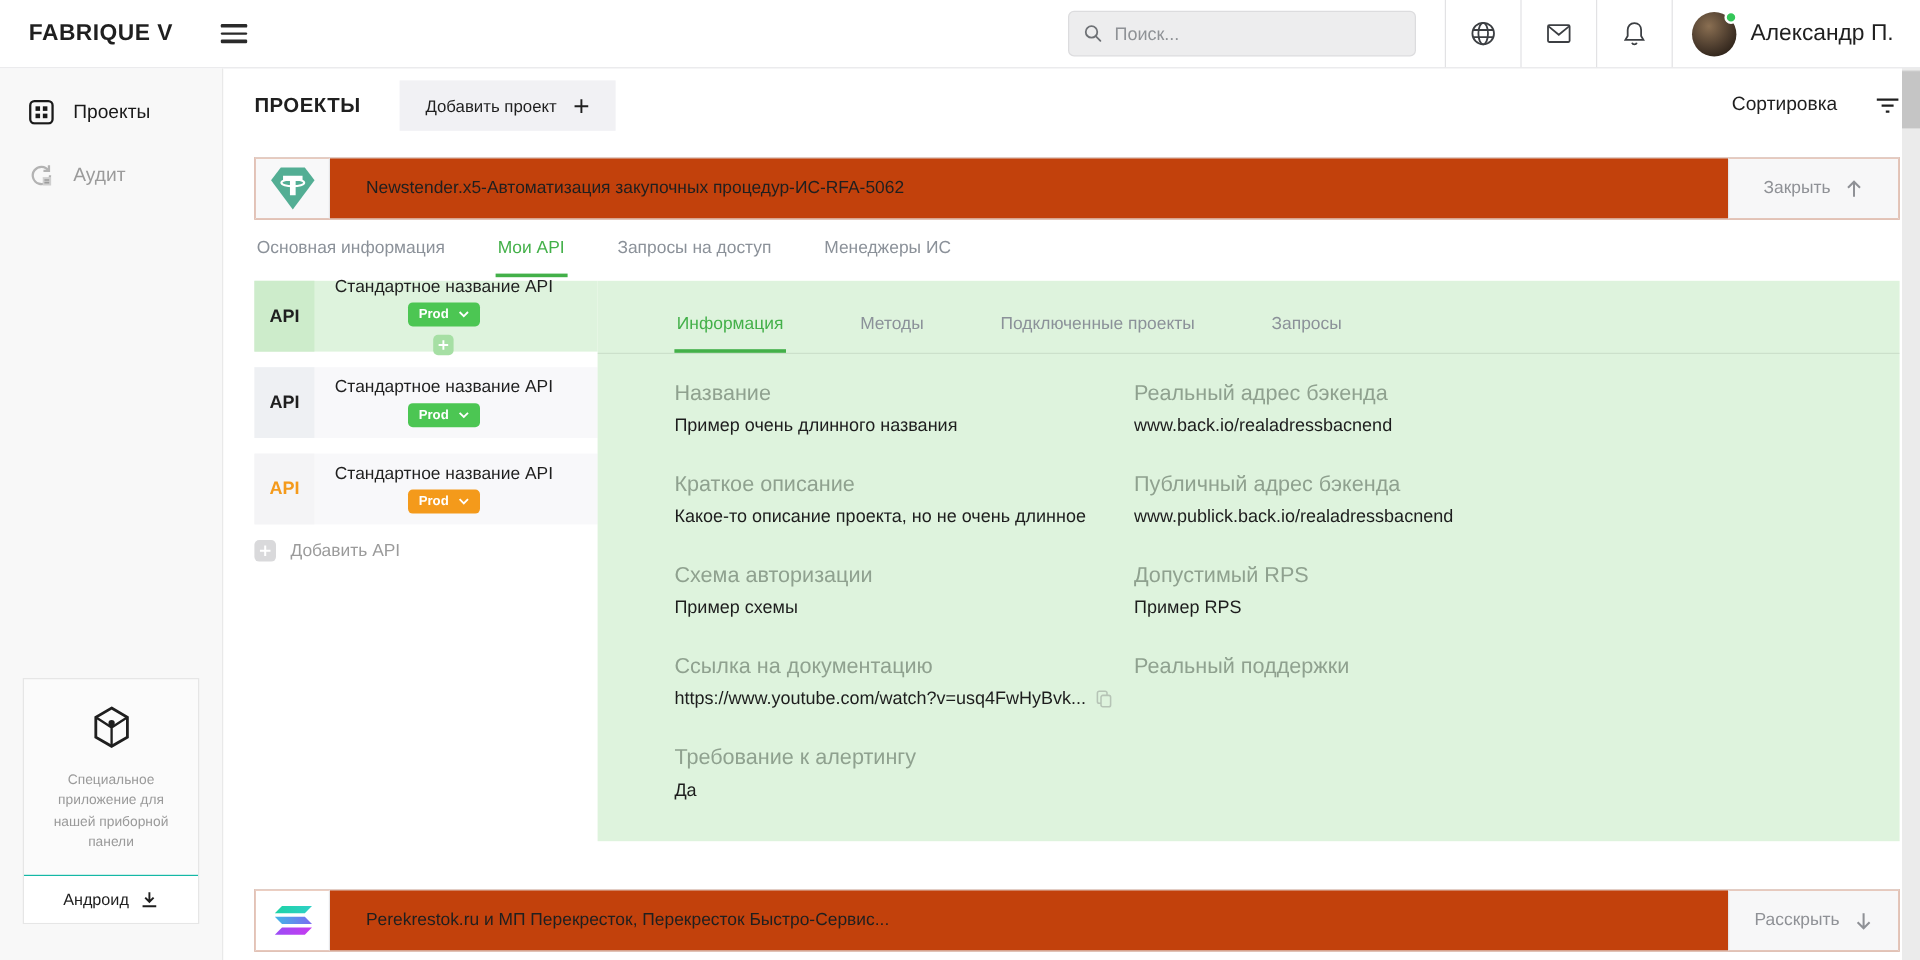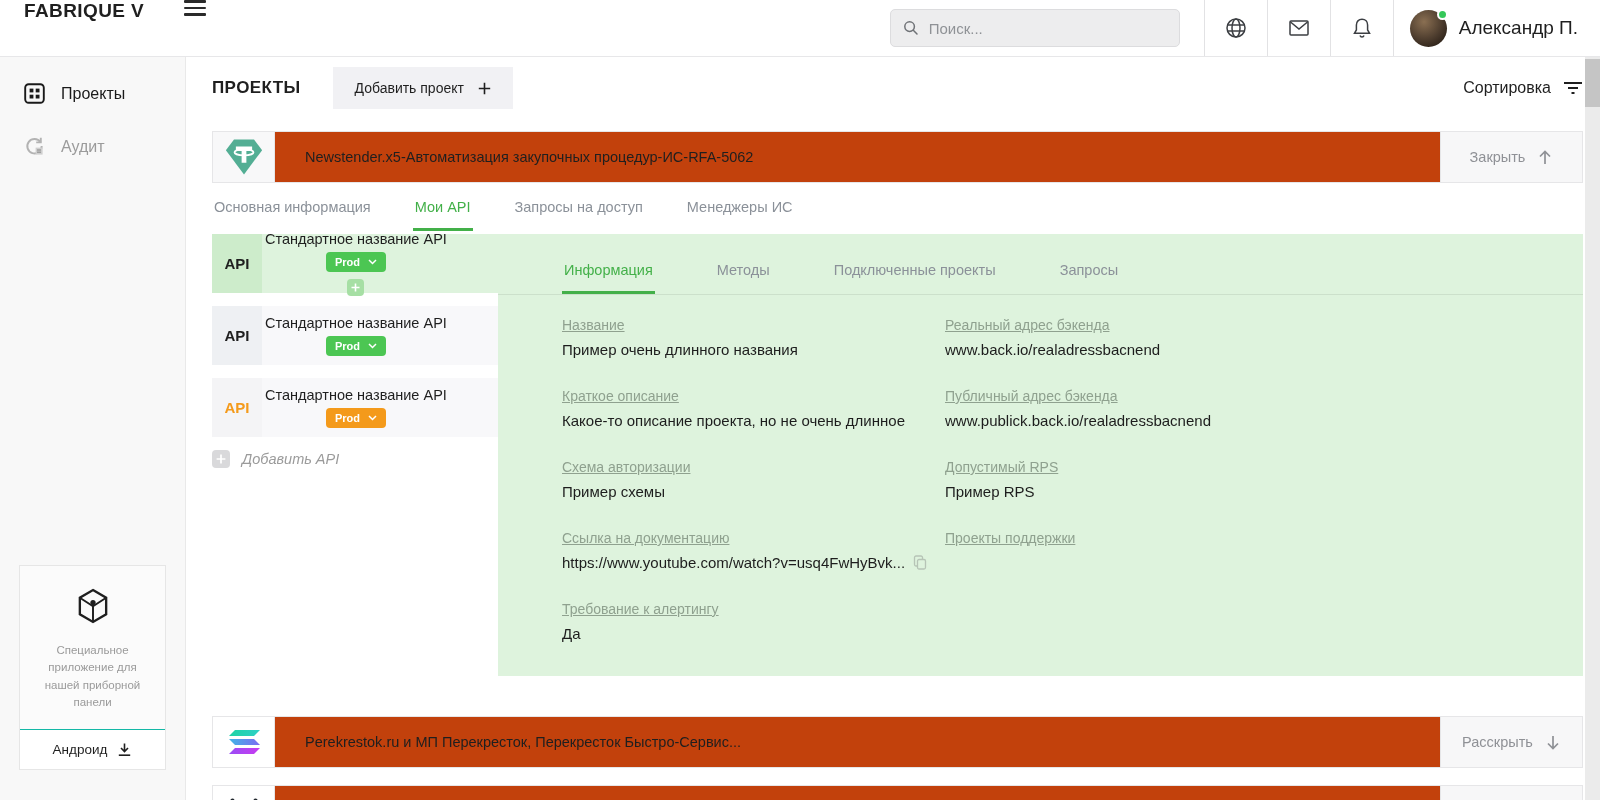--- a/index.html
+++ b/index.html
@@ -1,21 +1,21 @@
 <!DOCTYPE html>
 <html><head>
 <meta charset="utf-8">
 <style>
   * { box-sizing: border-box; margin: 0; padding: 0; }
   html,body { width:1600px; height:800px; overflow:hidden; }
   body { font-family:"Liberation Sans", sans-serif; color:#1f1f1f; background:#fff; }
   svg { display:block; }
 
   
-  .header { height:57px; display:flex; align-items:flex-start; background:#fff;
+  .header { height:57px; display:flex; align-items:center; background:#fff;
             border-bottom:1px solid #e7e7e9; padding-left:24px; }
   .logo { font-size:19px; font-weight:700; letter-spacing:.4px; }
   .burger { margin-left:40px; cursor:pointer; display:flex; flex-direction:column; gap:4px; }
   .burger span { width:22px; height:2.5px; background:#2a2a2a; border-radius:1px; }
   .header-right { margin-left:auto; display:flex; align-items:stretch; height:100%; }
   .search-wrap { align-self:center; display:flex; align-items:center; width:290px; height:38px;
                  background:#ededee; border:1px solid #dcdcde; border-radius:5px; padding:0 12px; margin-right:24px; }
   .search-wrap input { border:none; outline:none; background:transparent; font-size:15px; color:#333;
                        font-family:"Liberation Sans",sans-serif; margin-left:10px; width:100%; }
   .search-wrap input::placeholder { color:#8f9296; }
@@ -41,21 +41,21 @@
   .promo-bottom { border-top:1px solid #14b8a6; height:40px; display:flex; align-items:center;
                   justify-content:center; gap:10px; font-size:13.5px; font-weight:500; cursor:pointer; background:#fff; }
 
   .main { flex:1; padding:0 17px 0 26px; }
 
   
   .toolbar { height:62px; display:flex; align-items:center; }
   .page-title { font-size:17px; font-weight:600; letter-spacing:.4px; }
   .add-project { margin-left:32px; background:#f1f1f4; border:none; display:flex; align-items:center; gap:14px;
                  padding:13px 22px; font-size:14px; font-family:inherit; cursor:pointer; color:#1f1f1f; }
-  .sort { margin-left:auto; display:flex; align-items:center; gap:12px; font-size:16px; cursor:pointer;justify-content:space-between; }
+  .sort { margin-left:auto; display:flex; align-items:center; gap:32px; font-size:16px; cursor:pointer;justify-content:space-between; }
 
   
   .proj-card { display:flex; align-items:stretch; border:1px solid #e6e6e8; background:#c2410c; height:52px; }
   .proj-card.first { margin-top:12px; }
   .logo-cell { width:62px; display:flex; align-items:center; justify-content:center;
                border-right:1px solid #e6e6e8; background:#f8f8f9; }
   .logo-cell.white { background:#fff; }
   .proj-title { flex:1; display:flex; align-items:center; padding-left:30px; font-size:14.5px; font-weight:500; }
   .toggle-btn { width:142px; background:#f7f7f8; border-left:1px solid #e6e6e8; display:flex; align-items:center;
                 justify-content:center; gap:12px; color:#8f9196; font-size:14.5px; cursor:pointer; }
@@ -67,37 +67,37 @@
 
   
   .content-row { display:flex; margin-top:3px; }
   .api-col { width:286px; flex:none; }
   .api-item { height:59px; margin-bottom:13px; background:#f8f8fa; display:flex; align-items:center; cursor:pointer; }
   .api-item.selected { background:#def3dd; }
   .api-abbr { width:50px; height:100%; display:flex; align-items:center; justify-content:center;
               font-size:15px; font-weight:700; background:#eef0f3; }
   .api-item.selected .api-abbr { background:#cdeccb; }
   .api-item.orange .api-abbr { background:#f4f4f6; color:#f49a1b; }
-  .api-body { padding-left:3px; }
+  .api-body { padding-left:17px; }
   .api-title { font-size:14.5px; font-weight:500; }
   .api-badges { display:flex; align-items:center; gap:7px; margin-top:5px;flex-direction:column; }
   .env-badge { display:flex; align-items:center; gap:8px; background:#4cc653; color:#fff; font-size:11px;
                font-weight:700; padding:4px 9px; border-radius:4px; cursor:pointer; }
   .env-badge.orange { background:#f49a1b; }
   .mini-plus { width:17px; height:17px; border-radius:4px; background:#a6dfa4; display:flex; align-items:center;
                justify-content:center; cursor:pointer; }
-  .add-api { display:flex; align-items:center; gap:12px; margin-top:12px; color:#9b9b9b; font-size:14.5px; cursor:pointer;font-style:italic; }
+  .add-api { display:flex; align-items:center; gap:12px; margin-top:12px; color:#9b9b9b; font-size:14.5px; cursor:pointer; }
   .add-api-box { width:18px; height:18px; border-radius:4px; background:#d9d9db; display:flex; align-items:center; justify-content:center; }
 
   .panel { flex:1; background:#def3dd; min-height:415px; padding:0 0 34px 64px; }
   .panel-tabs { display:flex; gap:60px; padding-top:14px; }
   .panel-tabs .ptab.active { border-bottom-color:#43b049; }
   .panel-divider { height:1px; background:rgba(0,0,0,.08); margin-left:-64px; }
   .fields { display:grid; grid-template-columns:383px 1fr; row-gap:30px; padding-top:22px; }
-  .field-label { font-size:14px; color:#8fa18f;text-decoration:underline; }
+  .field-label { font-size:18px; color:#8fa18f; }
   .field-value { font-size:15px; color:#1d1d1d; margin-top:8px; display:flex; align-items:center; gap:8px; }
 
   .gap40 { height:40px; } .gap17 { height:17px; }
 
   
   .scrollbar { position:fixed; top:57px; right:0; width:15px; height:743px; background:#ebebeb; }
   .scroll-thumb { position:absolute; top:2px; left:0; width:15px; height:48px; background:#c5c5c5; cursor:grab; }
 </style>
 </head>
 <body>
@@ -365,21 +365,21 @@
               <span>https://www.youtube.com/watch?v=usq4FwHyBvk...</span>
               <span>
                 <svg width="14" height="15" viewBox="0 0 14 15" fill="none" stroke="#b6c4b6" stroke-width="1.3">
                     <rect x="4.5" y="4.5" width="8" height="9.5" rx="1.5"></rect>
                     <path d="M9.5 4.5v-2A1.5 1.5 0 0 0 8 1H3A1.5 1.5 0 0 0 1.5 2.5v7A1.5 1.5 0 0 0 3 11h1.5"></path>
                   </svg>
               </span>
             </div>
           </div>
           <div>
-            <div class="field-label">Проекты поддержки</div>
+            <div class="field-label">Реальный поддержки</div>
           </div>
           <div>
             <div class="field-label">Требование к алертингу</div>
             <div class="field-value">Да</div>
           </div>
         </div>
       </div>
     </div>
 
     <div class="gap40"></div>

